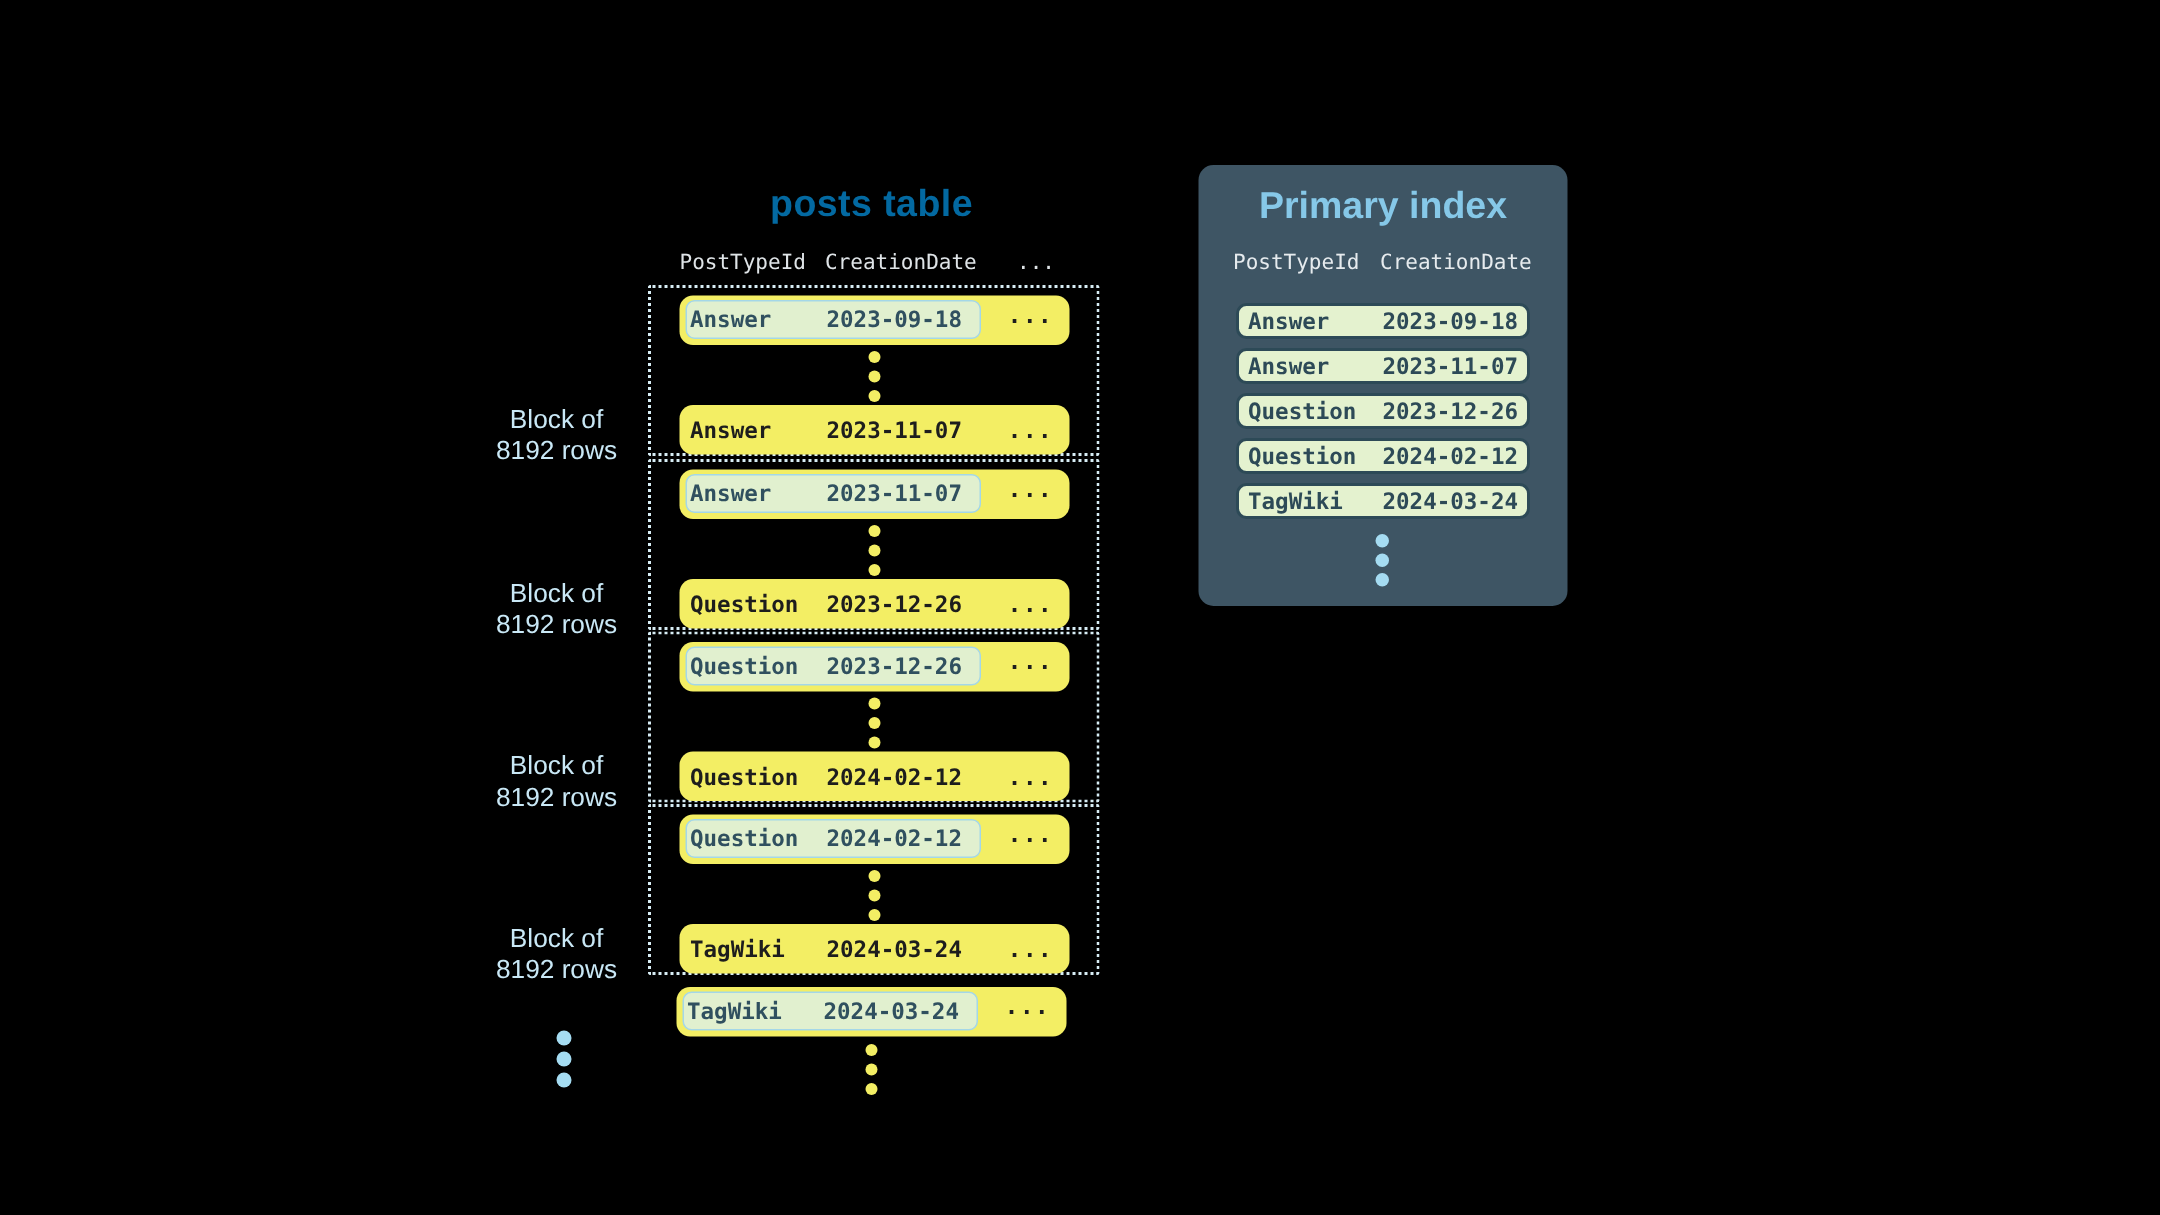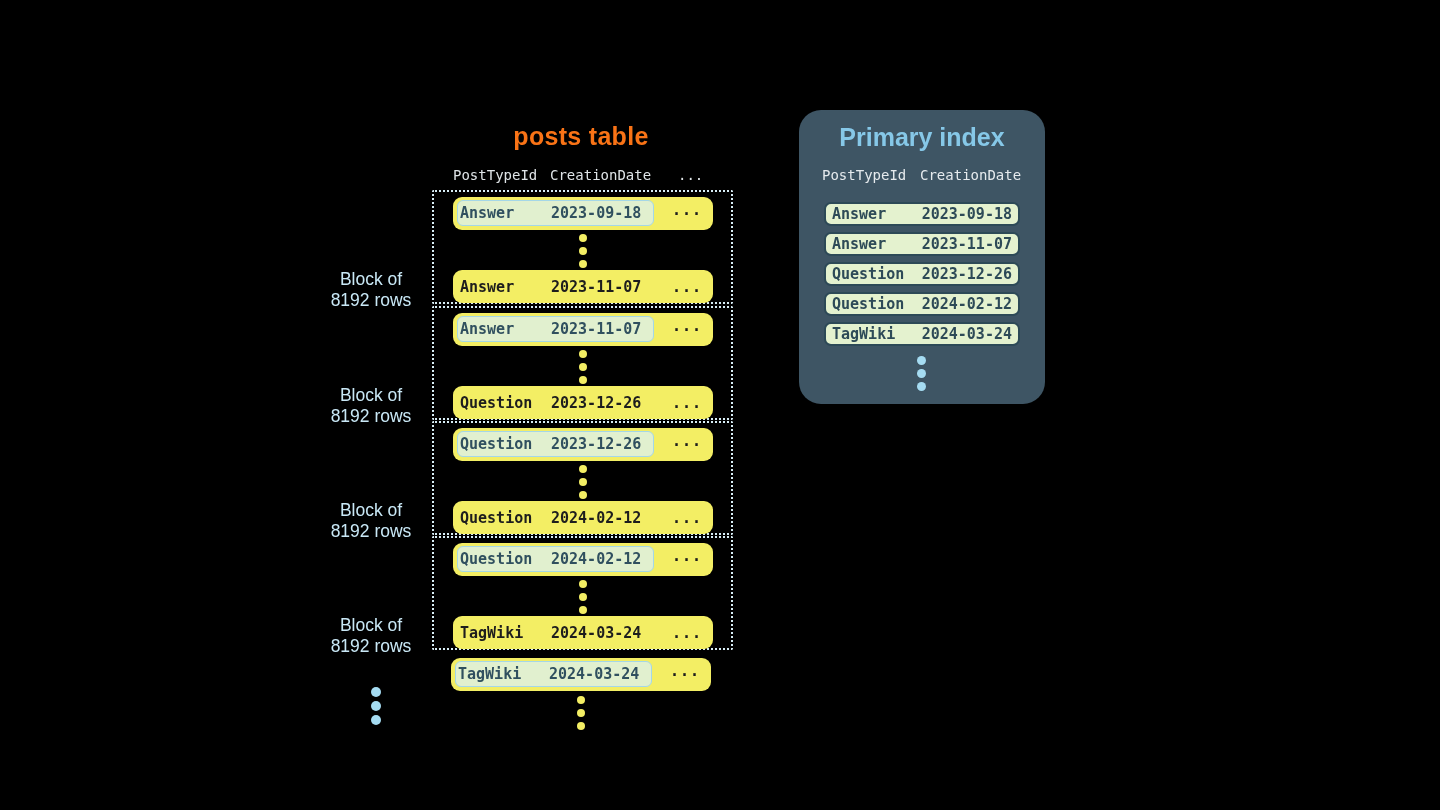--- a/index.html
+++ b/index.html
@@ -4,21 +4,21 @@
 <style>
   * { margin: 0; padding: 0; box-sizing: border-box; }
   html, body { width: 1440px; height: 810px; background: #000; overflow: hidden; }
   body { font-family: "Liberation Sans", sans-serif; position: relative; }
 
   .canvas { position: absolute; left: 0; top: 0; width: 1440px; height: 810px; background: #000; }
 
   
   .posts-title {
     position: absolute; left: 431px; top: 122px; width: 300px;
-    text-align: center; font-size: 25px; font-weight: 600; color: #f97316;
+    text-align: center; font-size: 25px; font-weight: 600; color: #0369a1;
     letter-spacing: 0.3px;
   }
 
   .posts-header span {
     position: absolute; top: 167px; font-size: 14px; color: #dfe4e7;
     font-family: "DejaVu Sans Mono", "Liberation Mono", monospace;
   }
   .ph-col1 { left: 453px; }
   .ph-col2 { left: 550px; }
   .ph-col3 { left: 678px; }
@@ -67,21 +67,21 @@
   }
   .bl-1 { top: 237px; } .bl-2 { top: 353px; } .bl-3 { top: 468px; } .bl-4 { top: 583px; }
 
   .overflow-row { position: absolute; left: 451px; top: 658px; }
   .trailing-dots { left: 577px; top: 696px; }
   .left-dots { left: 371px; top: 687px; }
 
   
   .panel {
     position: absolute; left: 799px; top: 110px; width: 246px; height: 294px;
-    background: #3e5564; border-radius: 22px;
+    background: #3e5564; border-radius: 10px;
   }
   .panel-title {
     position: absolute; left: 0; top: 13px; width: 100%;
     text-align: center; font-size: 25px; font-weight: 600; color: #86c8e8;
   }
   .panel-header span {
     position: absolute; top: 57px; font-size: 14px; color: #e6ebee;
     font-family: "DejaVu Sans Mono", "Liberation Mono", monospace;
   }
   .pi-col1 { left: 23px; }

